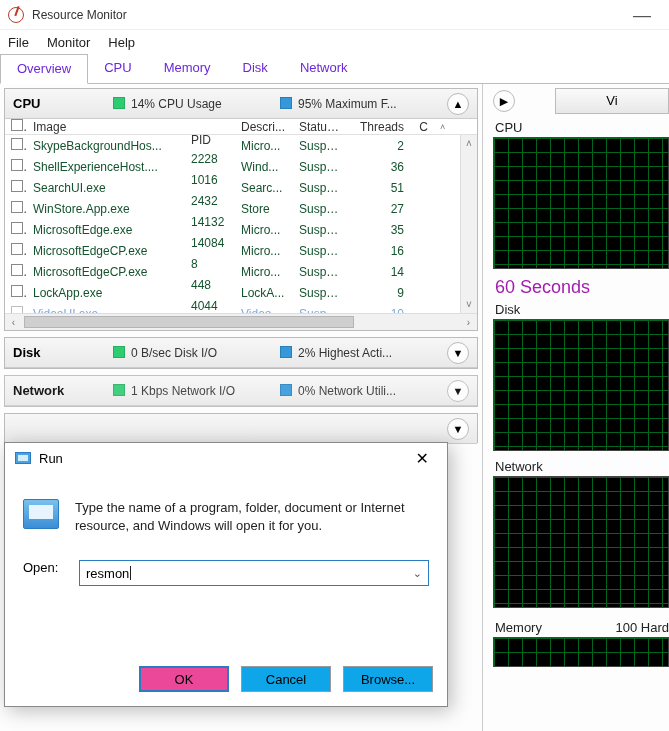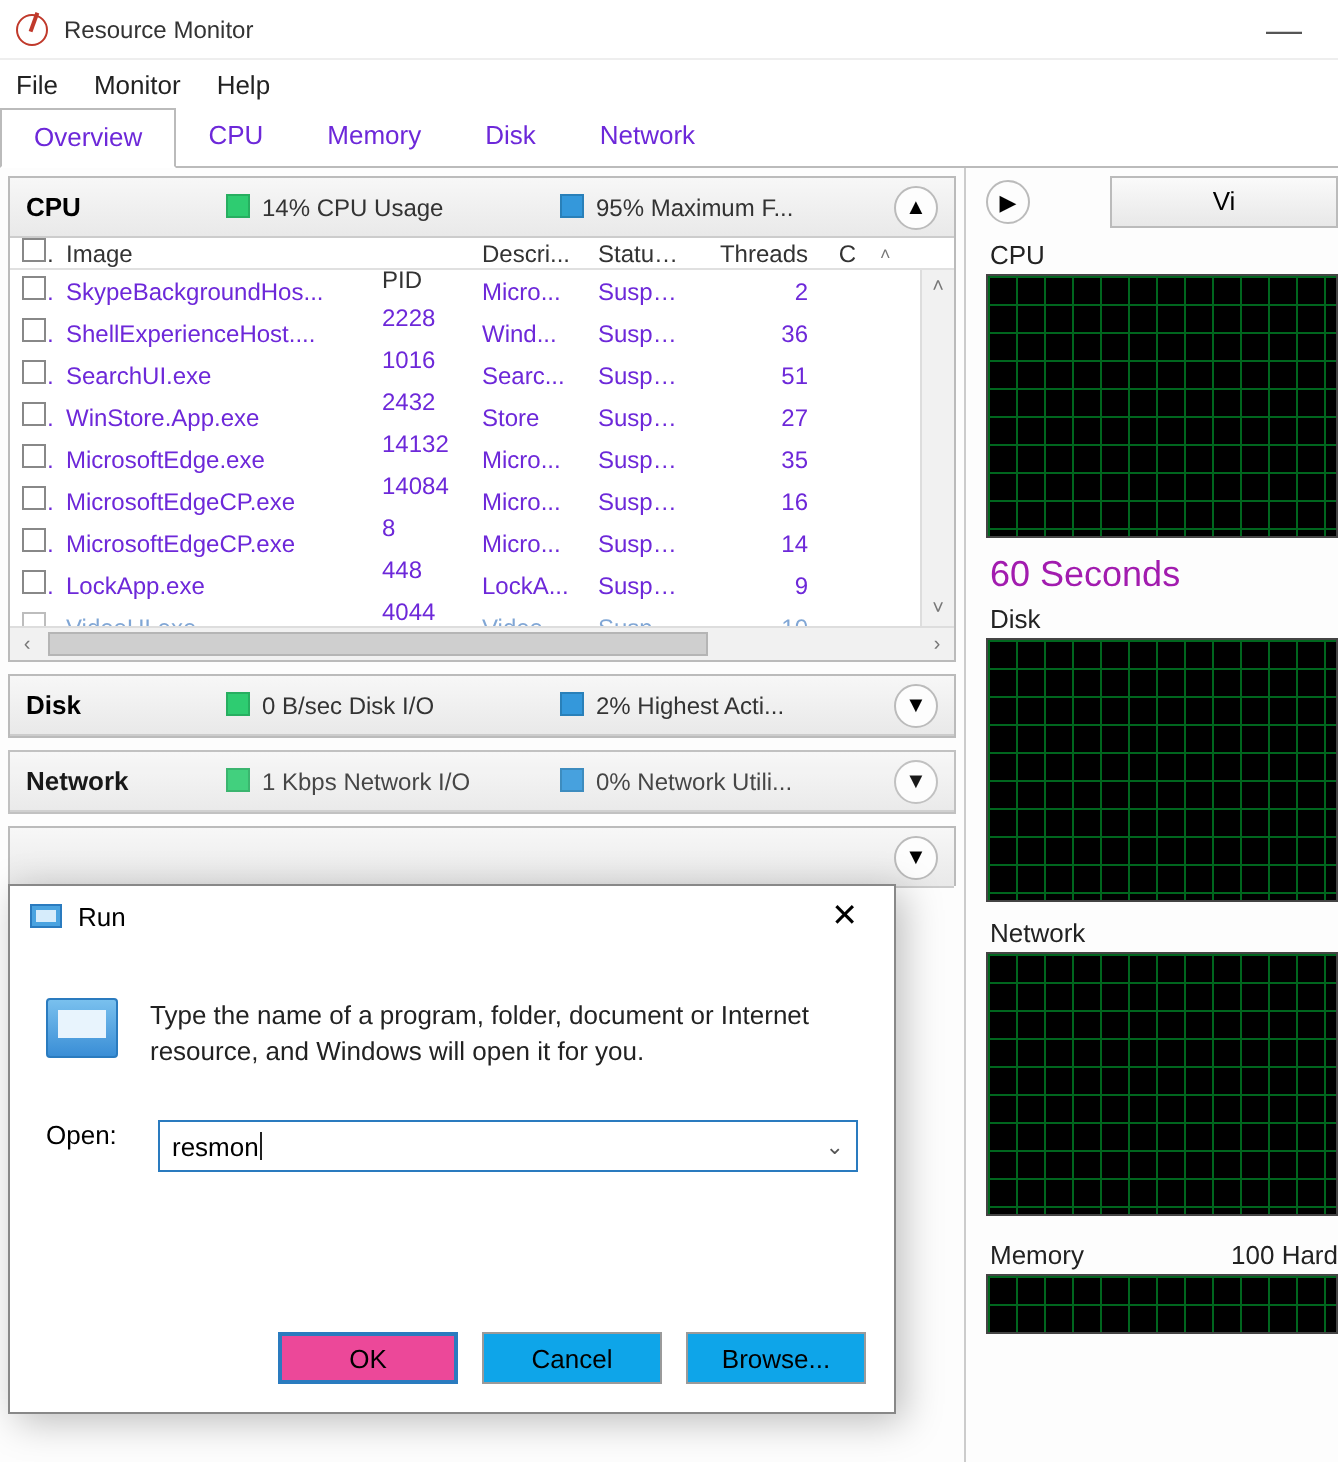--- a/index.html
+++ b/index.html
@@ -37,21 +37,21 @@
 .col-img { width:158px; }
 .col-pid { width:50px;margin-top:26px; }
 .col-desc { width:58px; }
 .col-status { width:55px; }
 .col-thr { width:62px; text-align:right; }
 .col-c { width:24px; text-align:right; }
 .col-scroll { width:18px; }
 .grid-head .sortup::after { content:" ▲"; font-size:8px; color:#888;}
 
 .grid-body { height: 178px; overflow:hidden; position:relative; }
-.row { display:flex; font-size:12px; color:#6d28d9; height:21px; align-items:center; }
+.row { display:flex; font-size:12px; color:#14532d; height:21px; align-items:center; }
 .chkbox { width:12px; height:12px; border:1px solid #888; display:inline-block; }
 .vscroll { position:absolute; right:0; top:0; bottom:0; width:17px; background:#f1f1f1; border-left:1px solid #ddd; display:flex; flex-direction:column; align-items:center; justify-content:space-between; font-size:10px; color:#777; }
 .vscroll .arrow { height:17px; line-height:17px; }
 .hscroll { height:17px; background:#f1f1f1; border-top:1px solid #ddd; display:flex; align-items:center; font-size:10px; color:#777; }
 .hscroll .arrow { width:17px; text-align:center; }
 .hscroll .thumb { flex:0 0 330px; height:12px; background:#cfcfcf; margin:0 2px; border:1px solid #b5b5b5;}
 
 
 .nav-right { display:flex; align-items:center; margin-bottom:6px; gap:40px;}
 .views-btn { flex:1; height:26px; border:1px solid #bbb; background:linear-gradient(#fafafa,#e8e8e8); font-size:13px; text-align:center; line-height:24px;}

